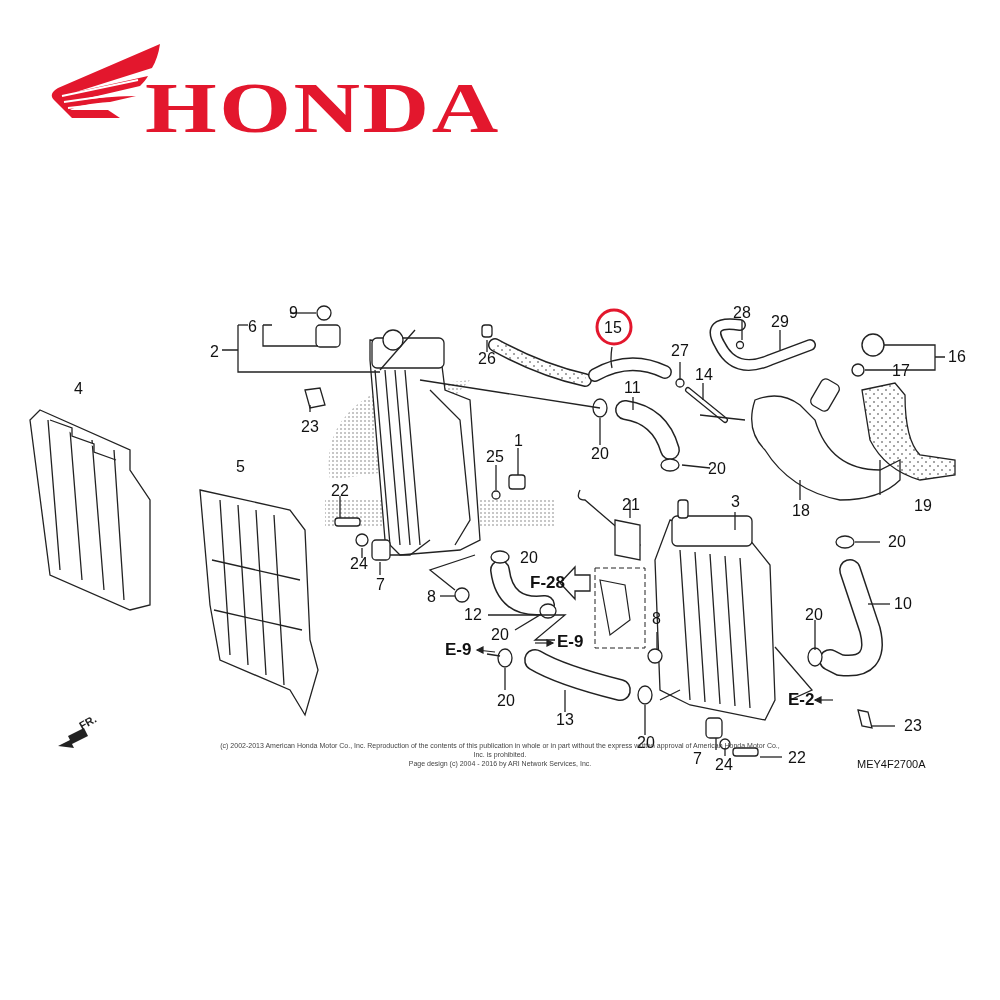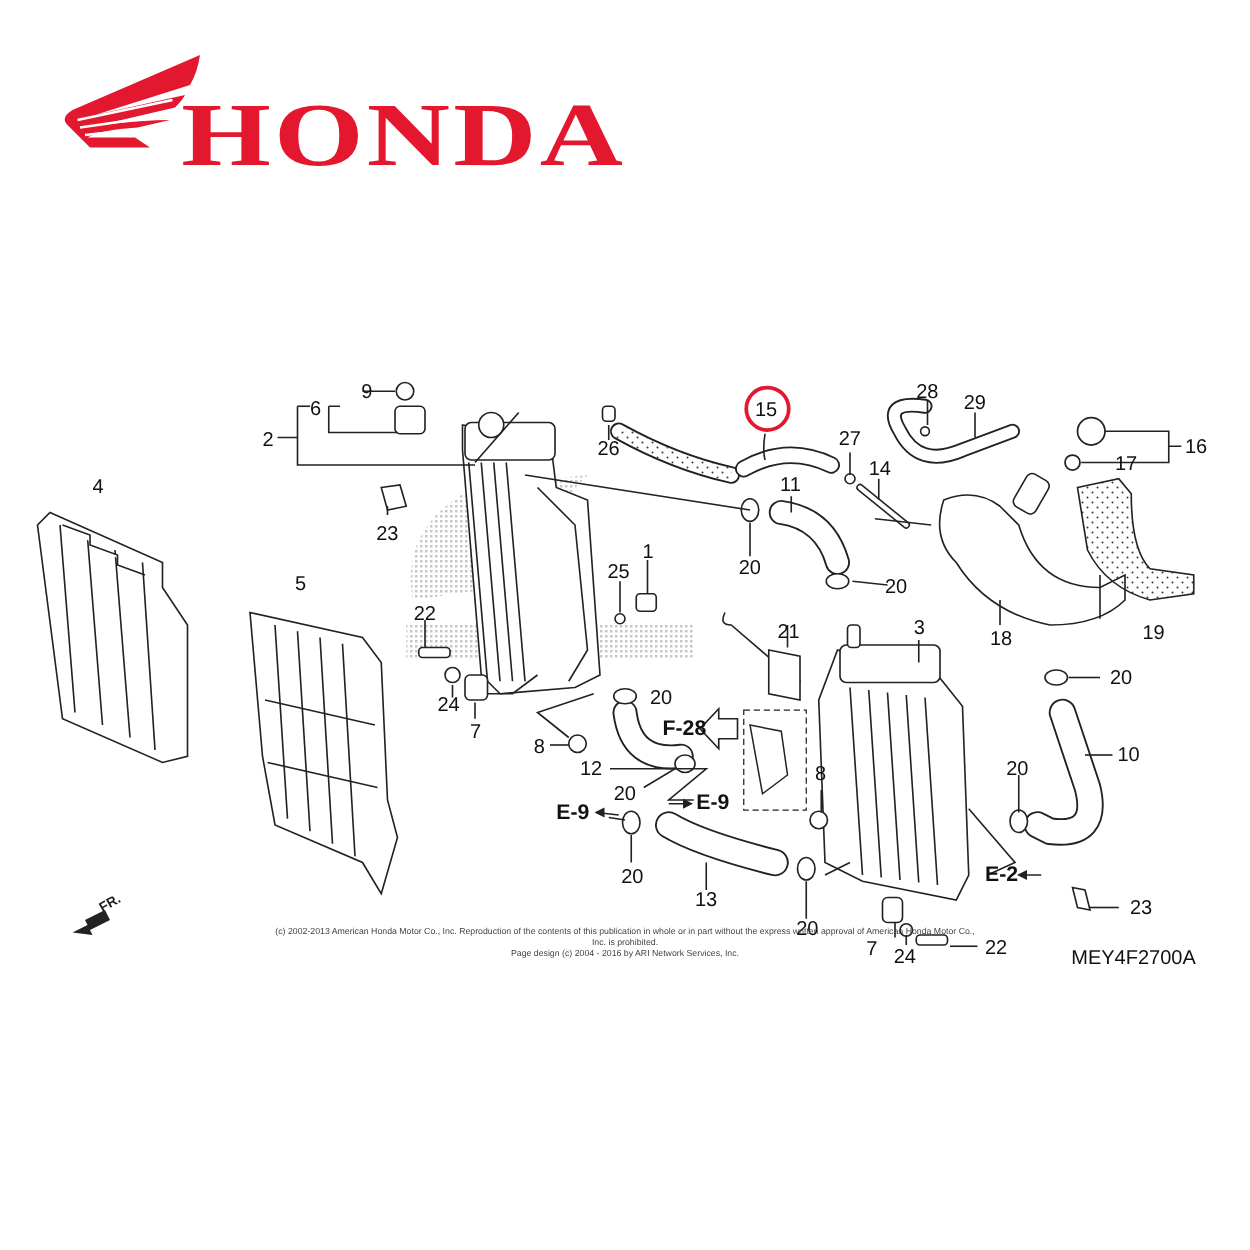--- a/index.html
+++ b/index.html
@@ -3,21 +3,21 @@
 <meta charset="utf-8">
 <style>
   html, body { margin:0; padding:0; background:#ffffff; }
   body { width:1000px; height:1000px; position:relative; overflow:hidden; font-family:"Liberation Sans", sans-serif; }
   .logo { position:absolute; left:40px; top:40px; width:500px; height:90px; }
   .logo-text { position:absolute; left:145px; top:72px; font-family:"Liberation Serif", serif; font-weight:bold; font-size:72px; color:#e3172d; letter-spacing:2px; line-height:1; transform:scaleX(1.28); transform-origin:left center; }
   svg.diagram { position:absolute; left:0; top:0; width:1000px; height:1000px; }
   .lbl { font-family:"Liberation Sans", sans-serif; font-size:16px; fill:#111; }
   .ref { font-family:"Liberation Sans", sans-serif; font-size:17px; font-weight:bold; fill:#111; }
   .copy { position:absolute; left:215px; top:741px; width:570px; text-align:center; font-size:7px; color:#444; line-height:9px; }
-  .code { position:absolute; left:857px; top:758px; font-size:16px; color:#111; }
+  .code { position:absolute; left:857px; top:758px; font-size:11px; color:#111; }
 </style>
 </head>
 <body>
 
 <div class="logo">
   <svg width="140" height="90" viewBox="0 0 140 90" style="position:absolute;left:0;top:0;">
     <path d="M120 4 L18 48 Q8 54 14 60 L32 78 L80 78 L68 70 L30 70 Q40 64 70 62 L96 56 Q76 56 40 60 L100 46 Q106 40 108 36 L36 52 L112 28 Q118 18 120 4 Z" fill="#e3172d"></path>
     <path d="M22 56 L98 40 M24 62 L94 52 M28 68 L84 62" stroke="#fff" stroke-width="2" fill="none"></path>
   </svg>
 </div>

